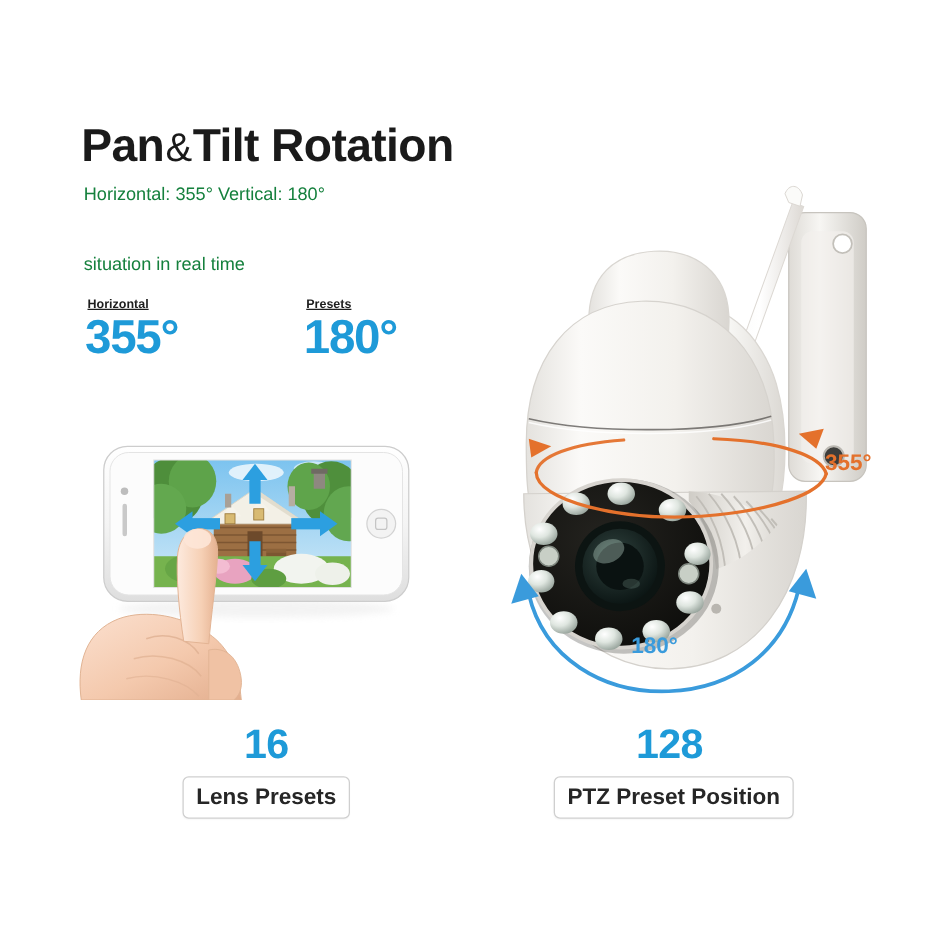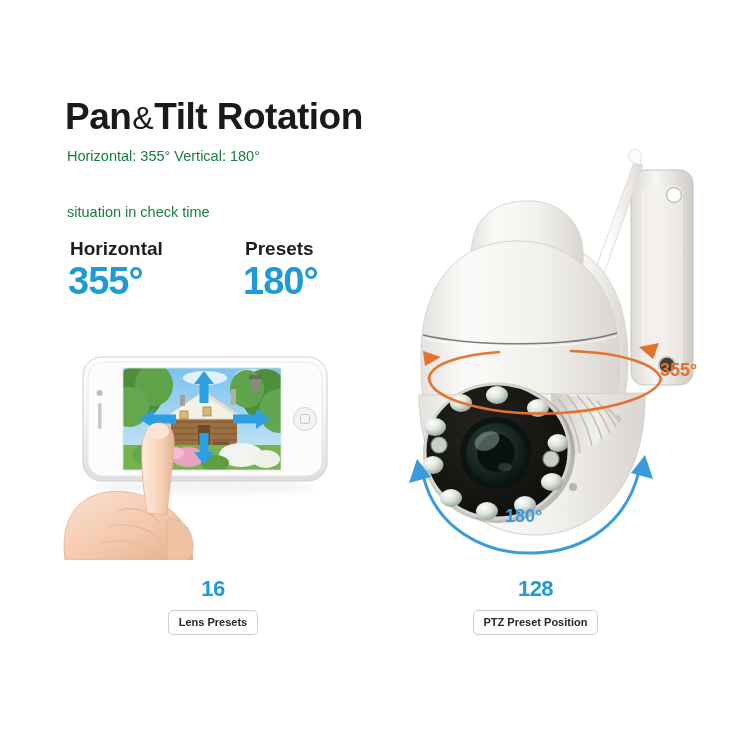--- a/index.html
+++ b/index.html
@@ -22,42 +22,43 @@
     position:absolute;left:67px;
     font-size:14.5px;color:#15803d;white-space:nowrap;
   }
   .sub1{top:148px;}
   .sub2{top:176px;}
   .sub3{top:204px;}
 
   
   .stat{position:absolute;}
   .stat .cap{
-    font-size:19px;font-weight:bold;color:#1e1e1e;
+    font-size:10px;font-weight:bold;color:#1e1e1e;
     margin:0 0 2px 2px;
+    text-decoration:underline;
   }
   .stat .val{
     font-size:38px;font-weight:bold;color:#1e9ad8;
     line-height:1.0;letter-spacing:-1px;
   }
   #stat-h{left:68px;top:238px;}
   #stat-v{left:243px;top:238px;}
 
   
   .counter{position:absolute;text-align:center;}
   .counter .num{
-    font-size:22px;font-weight:bold;color:#1e9ad8;line-height:1;
+    font-size:33px;font-weight:bold;color:#1e9ad8;line-height:1;
     letter-spacing:-0.5px;
   }
   .counter .badge{
     display:inline-block;margin-top:10px;
     border:1px solid #cfcfcf;border-radius:5px;
     background:#fff;
     padding:5px 10px 6px 10px;
-    font-size:11px;font-weight:bold;color:#262626;
+    font-size:18px;font-weight:bold;color:#262626;
     white-space:nowrap;
     box-shadow:0 1px 1px rgba(0,0,0,.03);
   }
   #counter-lens{left:133px;top:578px;width:160px;}
   #counter-ptz{left:443px;top:578px;width:185px;}
 
   
   #phone-block{position:absolute;left:55px;top:345px;width:300px;height:215px;}
   .phone-svg,.cam-svg,.hand-svg{display:block;}
 
@@ -75,21 +76,21 @@
 </head>
 <body>
 
 <div id="stage">
 
   <div class="headline">
     <span>Pan</span><span class="amp">&amp;</span><span>Tilt Rotation</span>
   </div>
 
   <div class="sub sub1">Horizontal: 355° Vertical: 180°</div>
-  <div class="sub sub3">situation in check time</div>
+  <div class="sub sub3">situation in real time</div>
 
   <div class="stat" id="stat-h">
     <div class="cap">Horizontal</div>
     <div class="val">355°</div>
   </div>
   <div class="stat" id="stat-v">
     <div class="cap">Presets</div>
     <div class="val">180°</div>
   </div>
 

